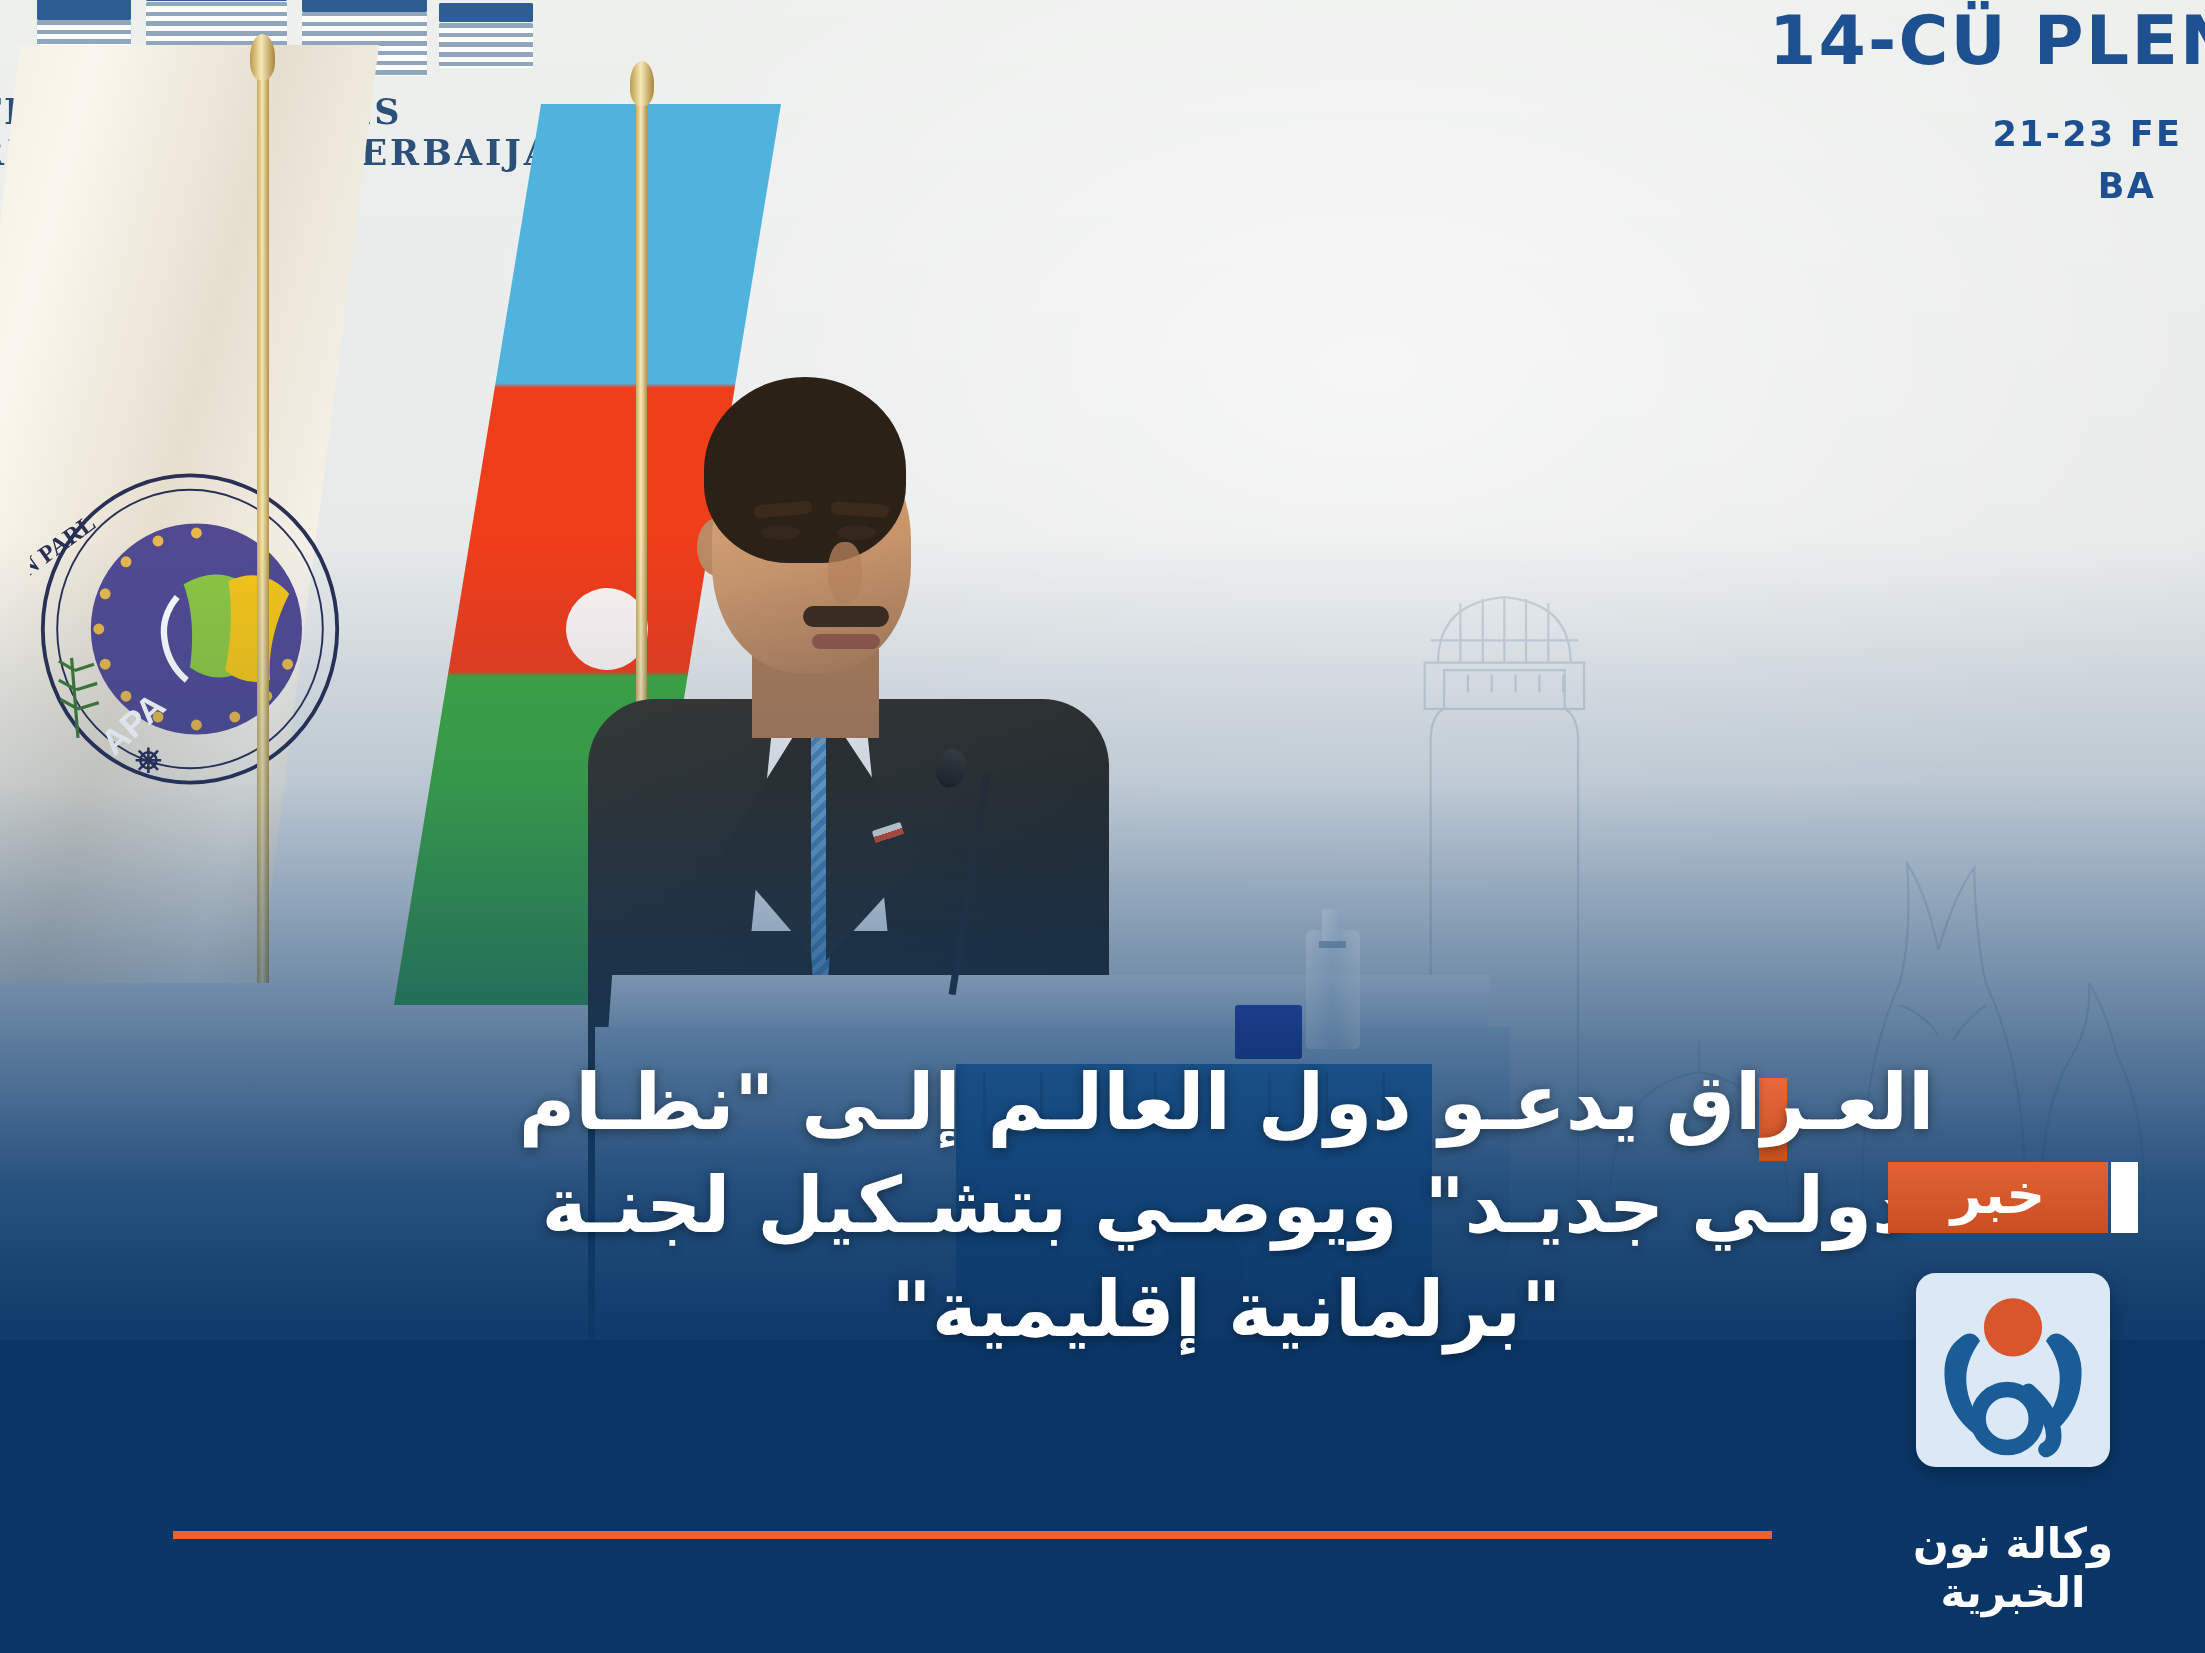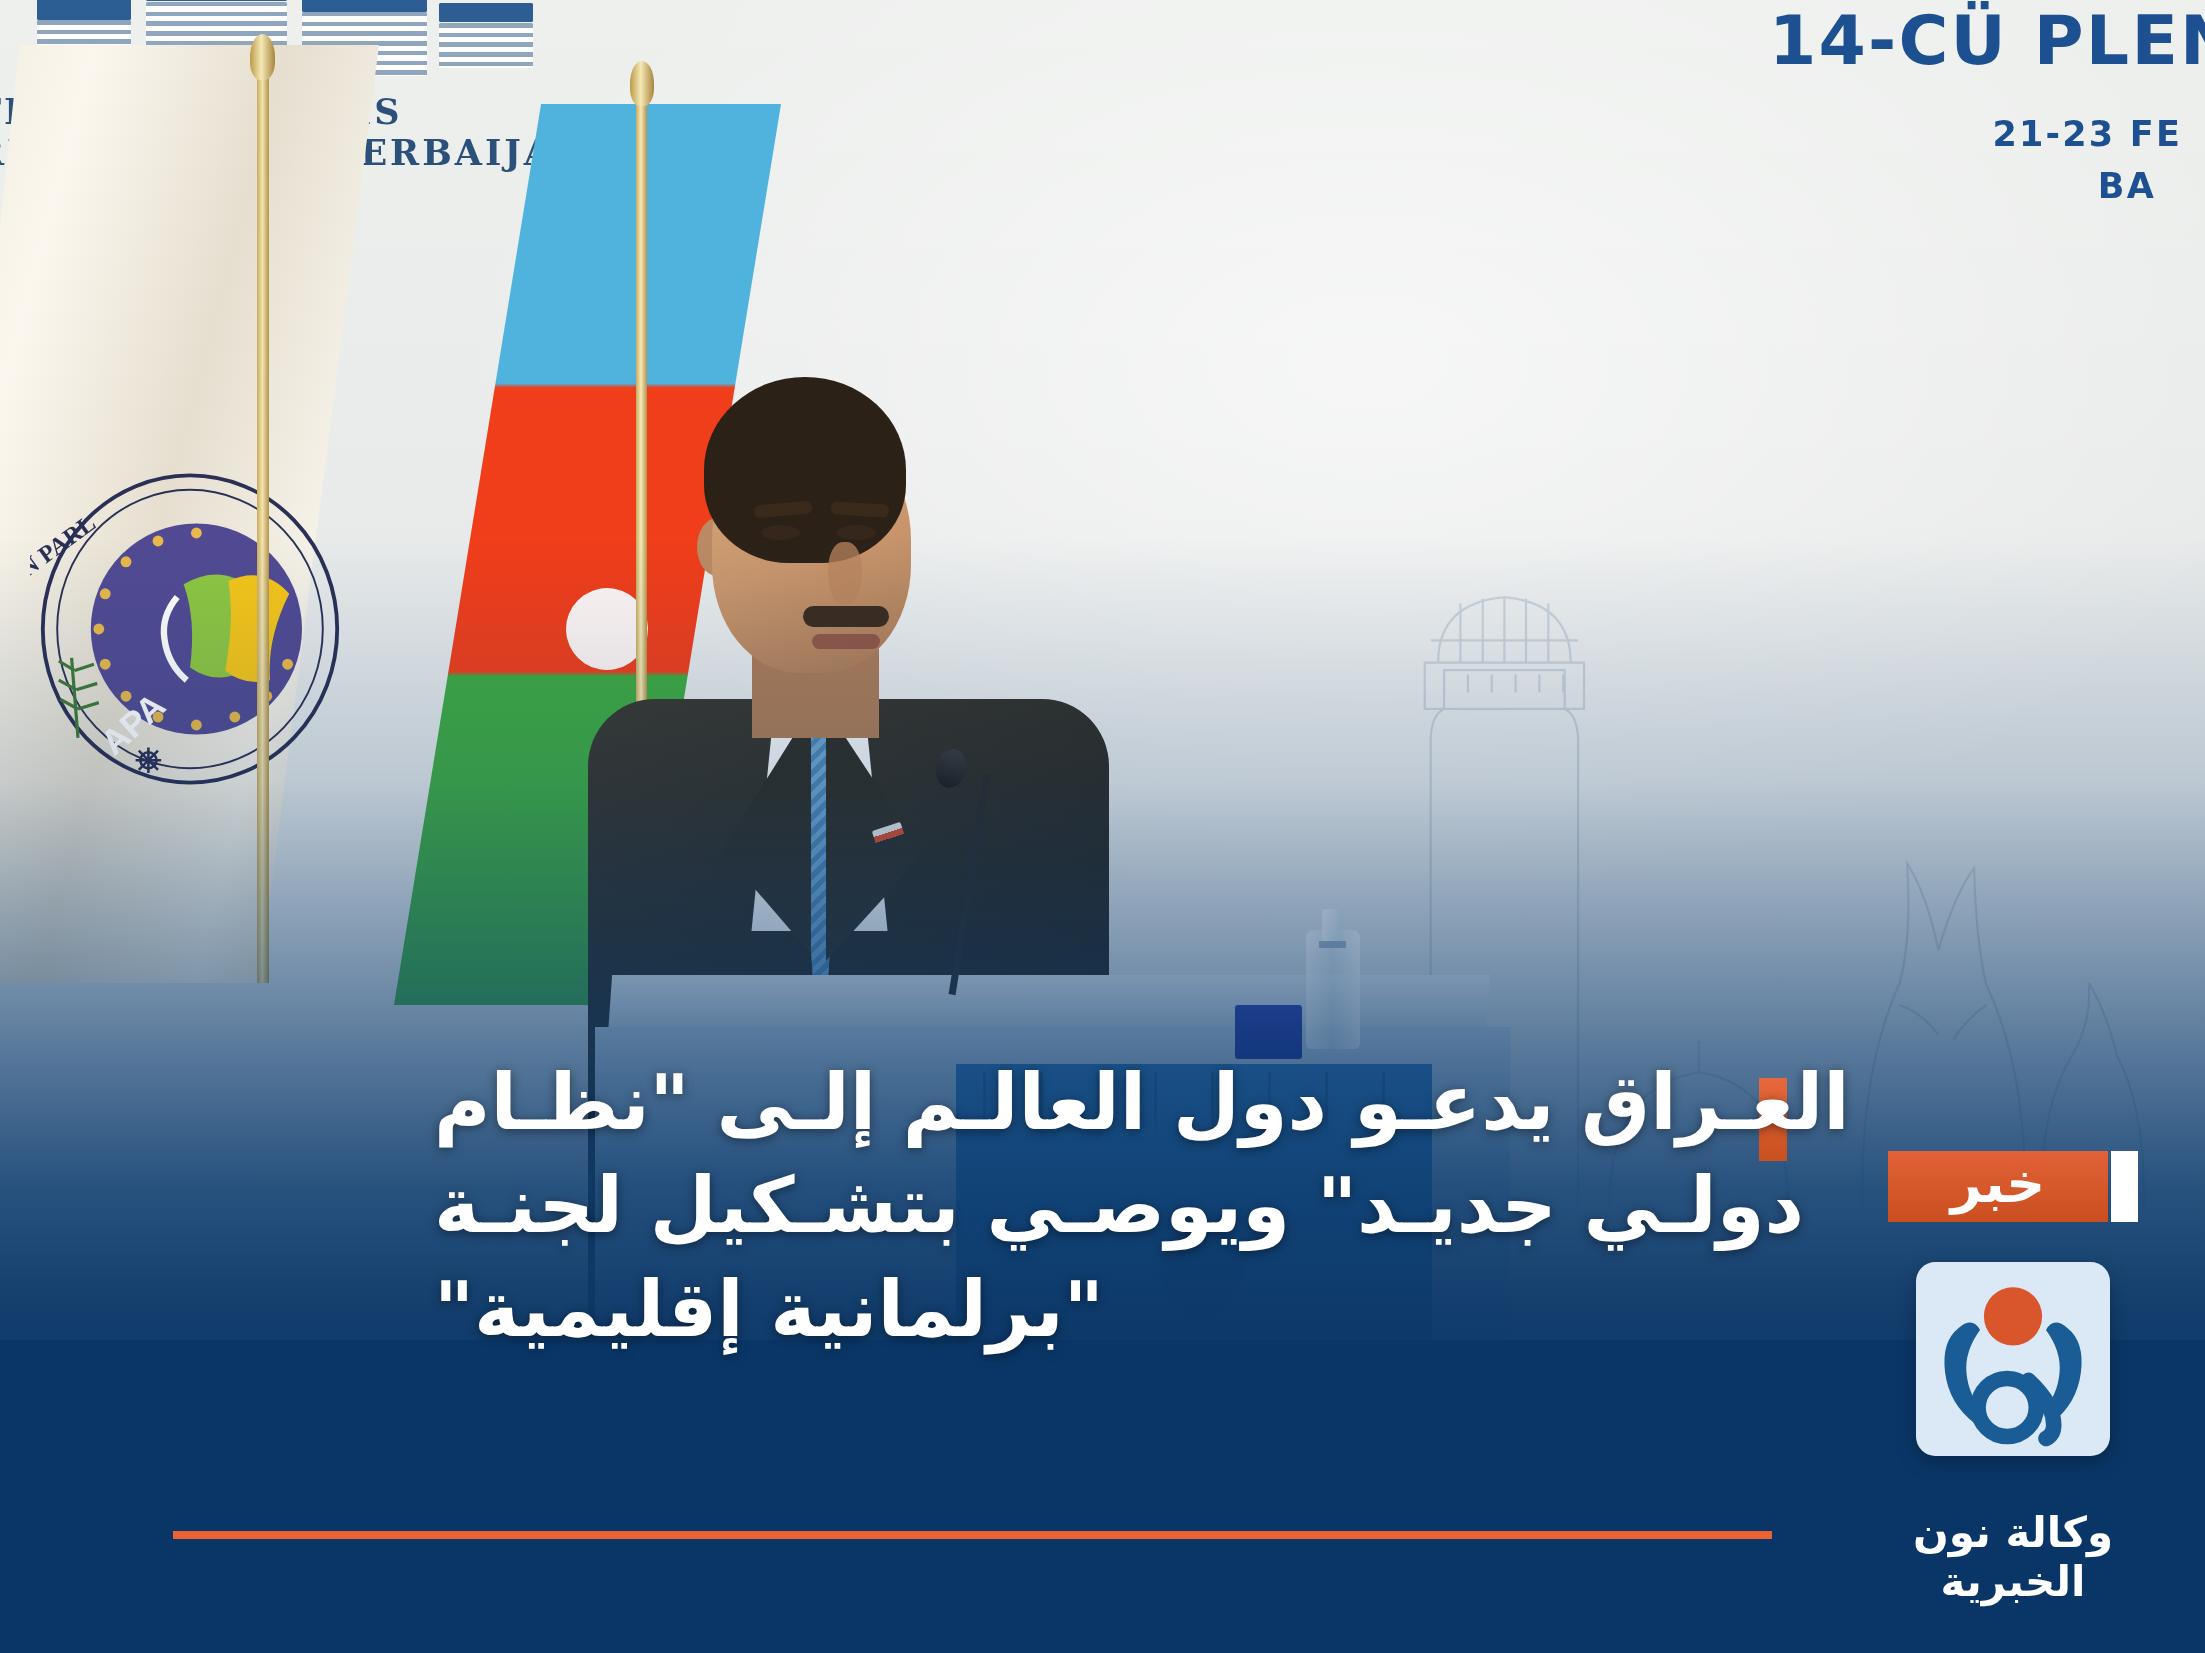--- a/index.html
+++ b/index.html
@@ -175,41 +175,41 @@
       rgba(12,56,104,.97) 70%,
       #0b3868 80%, #0a3666 100%);
   }
   .overlay-solid{
     position:absolute;left:0;right:0;bottom:0;height:313px;background:#0a3667;
   }
 
   
   .headline{
     position:absolute;right:186px;top:1049px;width:1585px;
-    color:#ffffff;text-align:left;direction:rtl;
+    color:#ffffff;text-align:center;direction:rtl;
     font-size:77px;font-weight:700;line-height:1.40;
     letter-spacing:0px;
     text-shadow:0 2.2px 10.4px rgba(0,0,0,.45);
   }
   .headline div{white-space:nowrap;}
   .headline .ln2{margin-top:-4.5px;}
   .headline .ln3{margin-top:-4.5px;}
 
   .accent-bar{
     position:absolute;left:1759px;top:1078px;width:28px;height:83px;
     background:linear-gradient(180deg,#e8683d,#c9501f);
   }
   .rule{
     position:absolute;left:173px;top:1531px;width:1599px;height:8.2px;
     background:#ec6233;
   }
 
   
   .brand{position:absolute;left:1838px;top:1146px;width:350px;text-align:center;}
-  .badge-wrap{position:relative;width:250px;margin:5px auto;height:71px;}
+  .badge-wrap{position:relative;width:250px;margin:16px auto;height:71px;}
   .badge{
     position:absolute;left:0;top:0;width:220px;height:71px;
     background:linear-gradient(180deg,#e06236,#cb4e20);
     display:flex;align-items:center;justify-content:center;
     color:#fff;font-size:54px;font-weight:700;line-height:1;padding-bottom:6px;
   }
   .badge-tick{position:absolute;left:223px;top:0;width:27px;height:71px;background:#ffffff;}
 
   .logo-card{
     width:194px;height:194px;margin:40px auto 0;

